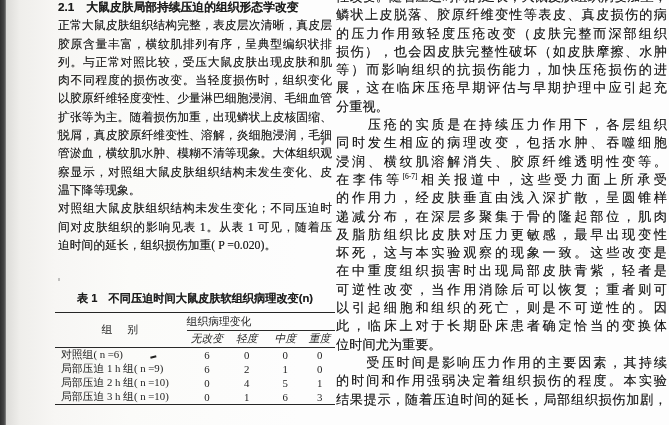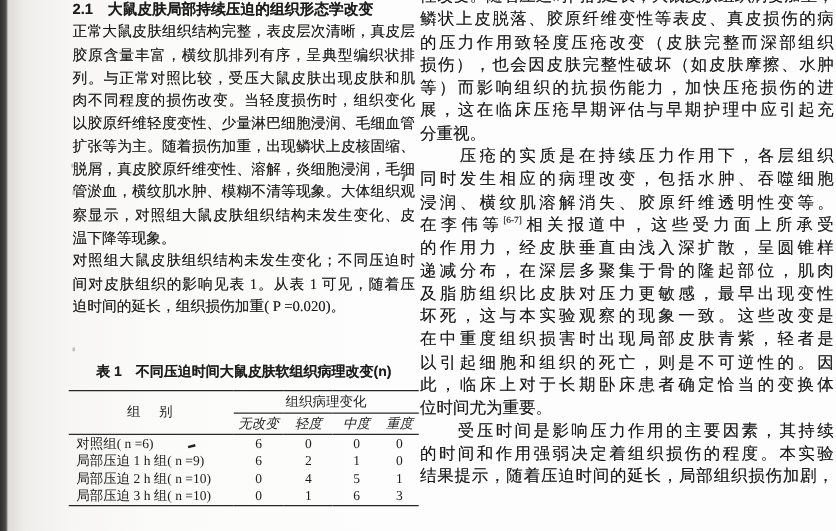--- a/index.html
+++ b/index.html
@@ -38,21 +38,21 @@
     text-shadow:0 0 .4px rgba(25,25,25,.55);
   }
   table.tbl{
     position:absolute;left:-3px;top:312px;width:280px;
     border-collapse:collapse;table-layout:fixed;
     font-size:10.8px;
     border-top:1.6px solid #262626;border-bottom:1.6px solid #262626;
   }
   table.tbl th,table.tbl td{padding:0;font-weight:normal;}
   th.glabel{border-bottom:1px solid #2a2a2a;text-align:center;letter-spacing:2px;}
-  th.ghead{border-bottom:1px solid #2a2a2a;text-align:center;height:17px;margin-top:26px;}
+  th.ghead{border-bottom:1px solid #2a2a2a;text-align:left;height:17px;margin-top:26px;}
   tr.subhead th{border-bottom:1px solid #2a2a2a;text-align:center;height:16px;font-style:italic;}
   tbody td{height:13px;text-align:center;}
   tbody td.label{text-align:left;padding-left:6px;white-space:nowrap;overflow:hidden;}
   .speck{position:absolute;background:#8a8a8a;opacity:.5;}
   .s1{left:57px;top:131px;width:2px;height:3px;}
   .s2{left:58px;top:153px;width:2px;height:3px;}
   .s3{left:59px;top:170px;width:2px;height:2px;}
   .s4{left:58px;top:278px;width:2px;height:3px;}
   .gutter-tick{
     position:absolute;left:322px;top:139px;width:2px;height:6px;
@@ -153,20 +153,21 @@
         <div class="line">分重视。</div>
         <div class="line j">　　压疮的实质是在持续压力作用下，各层组织</div>
         <div class="line j">同时发生相应的病理改变，包括水肿、吞噬细胞</div>
         <div class="line j">浸润、横纹肌溶解消失、胶原纤维透明性变等。</div>
         <div class="line j"><span>在李伟等</span><sup>[6-7]</sup><span>相关报道中，这些受力面上所承受</span></div>
         <div class="line j">的作用力，经皮肤垂直由浅入深扩散，呈圆锥样</div>
         <div class="line j">递减分布，在深层多聚集于骨的隆起部位，肌肉</div>
         <div class="line j">及脂肪组织比皮肤对压力更敏感，最早出现变性</div>
         <div class="line j">坏死，这与本实验观察的现象一致。这些改变是</div>
         <div class="line j">在中重度组织损害时出现局部皮肤青紫，轻者是</div>
+        <div class="line j">可逆性改变，当作用消除后可以恢复；重者则可</div>
         <div class="line j">以引起细胞和组织的死亡，则是不可逆性的。因</div>
         <div class="line j">此，临床上对于长期卧床患者确定恰当的变换体</div>
         <div class="line">位时间尤为重要。</div>
         <div class="line j">　　受压时间是影响压力作用的主要因素，其持续</div>
         <div class="line j">的时间和作用强弱决定着组织损伤的程度。本实验</div>
         <div class="line j">结果提示，随着压迫时间的延长，局部组织损伤加剧，</div>
       </div>
   </div>
 
   <div class="speck s1"></div>

